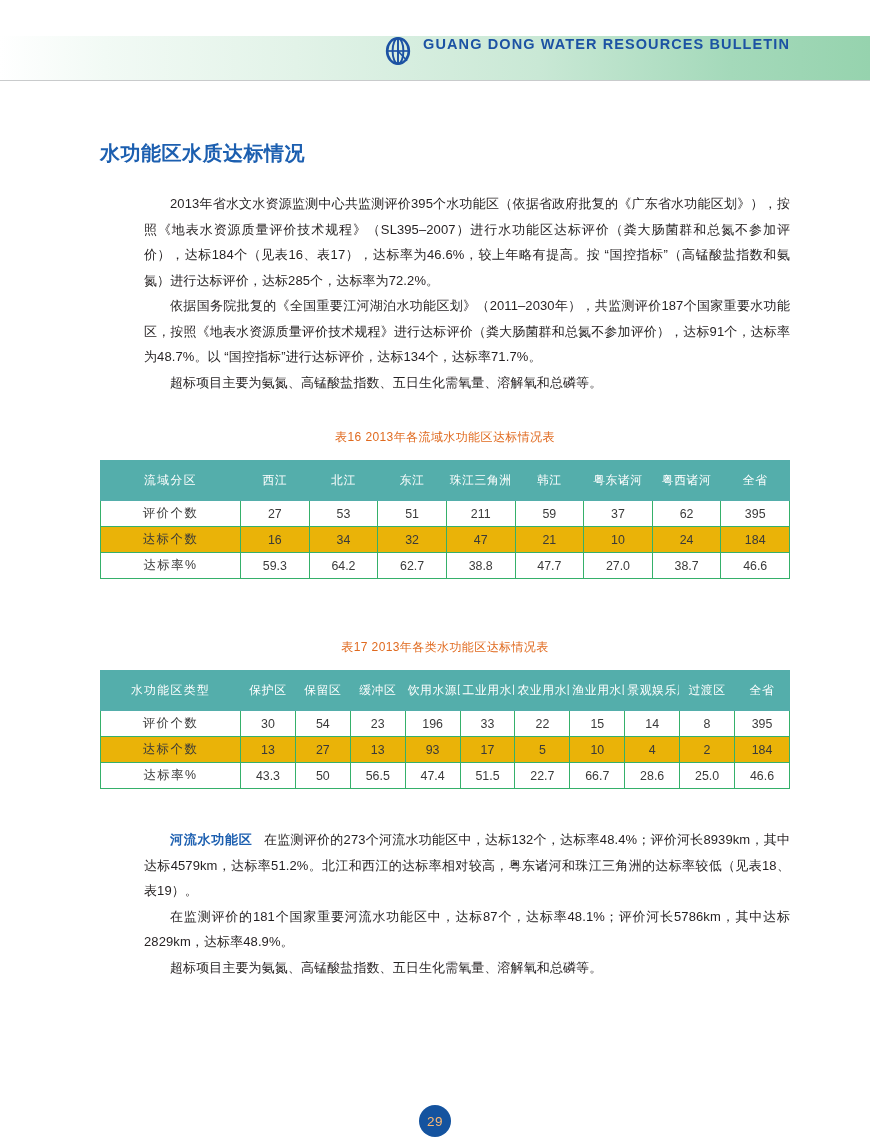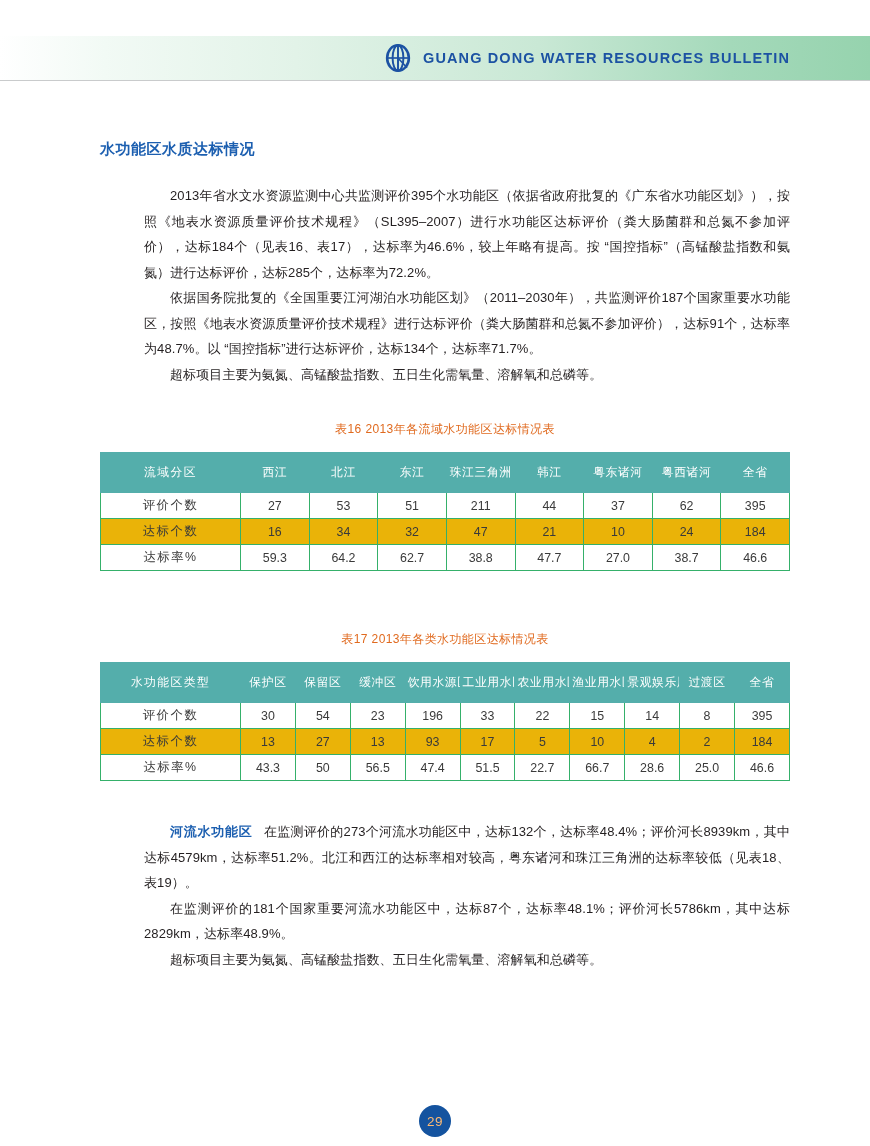--- a/index.html
+++ b/index.html
@@ -15,35 +15,35 @@
   .header-band{
     position:absolute; left:0; top:36px; width:870px; height:44px;
     background:linear-gradient(to right,#ffffff 0%,#f2faf5 12%,#e2f3e8 34%,#c9e8d5 62%,#a4d9ba 84%,#96d3ae 100%);
   }
   .header-rule{
     position:absolute; left:0; top:80px; width:870px; height:1px;
     background:#c9cbcc;
   }
   .header-inner{
     position:absolute; left:0; top:36px; width:870px; height:44px;
-    display:flex; align-items:center; justify-content:flex-end;
+    display:flex; justify-content:flex-end;
     padding-right:80px;
   }
   .logo{ width:30px; height:30px; margin-right:10px; flex:0 0 auto; }
   .header-title{
     font-size:14.5px; letter-spacing:1.1px; color:#1c52a3;
     font-weight:bold; white-space:nowrap;
   }
 
   
   .content{
     position:absolute; left:100px; top:140px; width:690px;
   }
   .page-title{
-    color:#1c5fb0; font-size:15px; font-weight:bold;
+    color:#1c5fb0; font-size:20px; font-weight:bold;
     letter-spacing:0.5px; margin-bottom:24px;
   }
   p.body-text{
     font-size:13px; line-height:25.5px; text-align:justify;
     text-indent:2em; color:#231f20; letter-spacing:0.1px;margin-left:44px;
   }
 
   
   .table-block{ margin-top:34px; }
   .table-caption{
@@ -142,21 +142,21 @@
           <th>全省</th>
         </tr>
       </thead>
       <tbody>
         <tr>
           <td class="rowlabel">评价个数</td>
           <td>27</td>
           <td>53</td>
           <td>51</td>
           <td>211</td>
-          <td>44</td>
+          <td>59</td>
           <td>37</td>
           <td>62</td>
           <td>395</td>
         </tr>
         <tr class="alt">
           <td class="rowlabel">达标个数</td>
           <td>16</td>
           <td>34</td>
           <td>32</td>
           <td>47</td>

